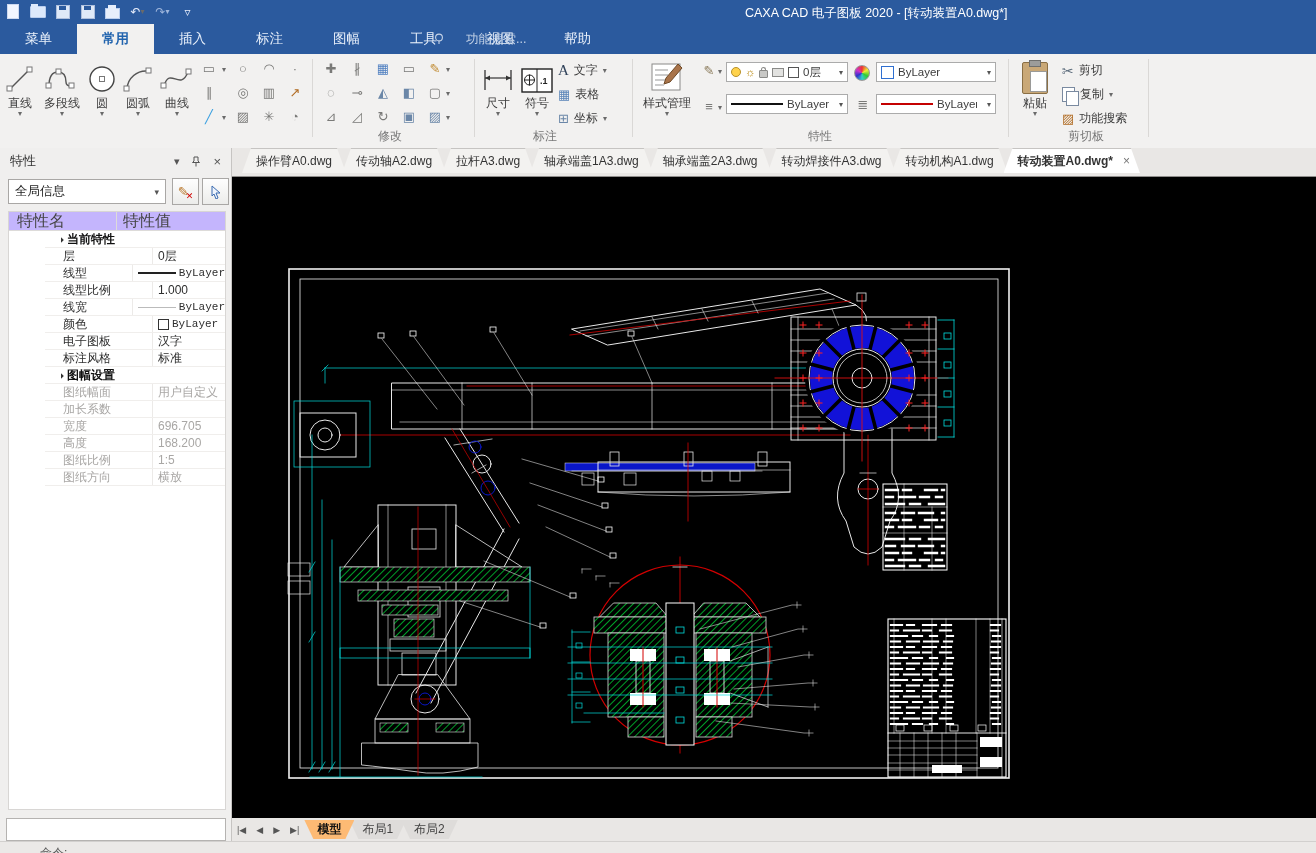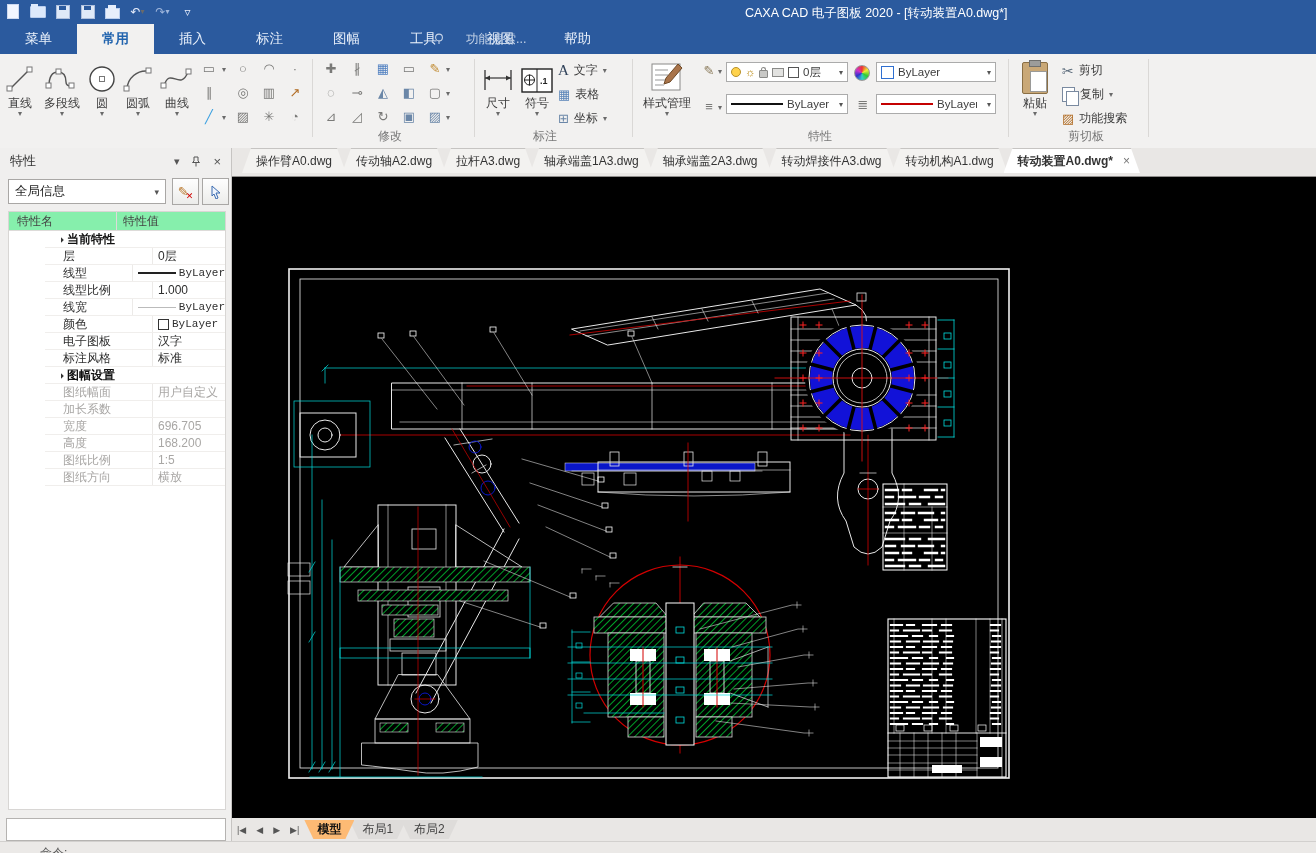--- a/index.html
+++ b/index.html
@@ -57,21 +57,21 @@
   .copyic{width:11px;height:13px;background:#fff;border:1px solid #7a8aa0;position:relative;}
   .copyic::before{content:"";position:absolute;left:3px;top:3px;width:11px;height:13px;background:#fff;border:1px solid #7a8aa0;}
   
   .panel{left:0;top:148px;width:232px;height:697px;background:#f0efee;border-right:1px solid #c6c4c2;box-sizing:border-box;}
   .phead{position:absolute;left:0;top:0;width:100%;height:26px;display:flex;align-items:center;padding:0 10px;box-sizing:border-box;font-size:13px;color:#333;}
   .phicons{margin-left:auto;display:flex;gap:12px;color:#555;font-size:11px;align-items:center;}
   .pcombo{position:absolute;left:8px;top:31px;width:158px;height:25px;background:#fff;border:1px solid #a9a7a5;display:flex;align-items:center;font-size:12.5px;color:#222;padding:0 6px;box-sizing:border-box;}
   .pcombo .car{margin-left:auto;font-size:9px;color:#555;}
   .pbtn{position:absolute;top:30px;width:27px;height:27px;background:linear-gradient(#fefefe,#ececea);border:1px solid #a9a7a5;box-sizing:border-box;display:flex;align-items:center;justify-content:center;font-size:13px;}
   .ptwrap{position:absolute;left:8px;top:63px;width:218px;height:599px;background:#fff;border:1px solid #d8d6d4;box-sizing:border-box;overflow:hidden;}
-  .pthead{display:flex;height:18px;background:#86efac;border-bottom:1px solid #dddbd9;font-size:12px;color:#444;line-height:18px;align-items:flex-end;}
+  .pthead{display:flex;height:18px;background:#c4b5fd;border-bottom:1px solid #dddbd9;font-size:16px;color:#444;line-height:18px;align-items:flex-end;}
   .pthead .c1{width:108px;padding-left:8px;border-right:1px solid #dddbd9;box-sizing:border-box;}
   .pthead .c2{flex:1;padding-left:6px;}
   .prow{display:flex;height:16px;font-size:12px;line-height:16px;color:#2e2e2e;border-bottom:1px solid #f0eeec;margin-left:36px;}
   .prow .c1{width:108px;padding-left:18px;border-right:1px solid #eceae8;box-sizing:border-box;white-space:nowrap;}
   .prow .c2{flex:1;padding-left:5px;display:flex;align-items:center;gap:3px;white-space:nowrap;}
   .prow.group .c1{padding-left:14px;font-weight:bold;color:#111;width:100%;border-right:none;}
   .prow.dim{color:#a9a7a5;}
   .tri{display:inline-block;width:0;height:0;border-left:4px solid transparent;border-top:4px solid #333;margin-right:4px;transform:translateY(-1px) rotate(45deg);}
   .swline{display:inline-block;width:38px;height:1.6px;background:#222;}
   .swthin{display:inline-block;width:38px;height:1px;background:#bbb;}

